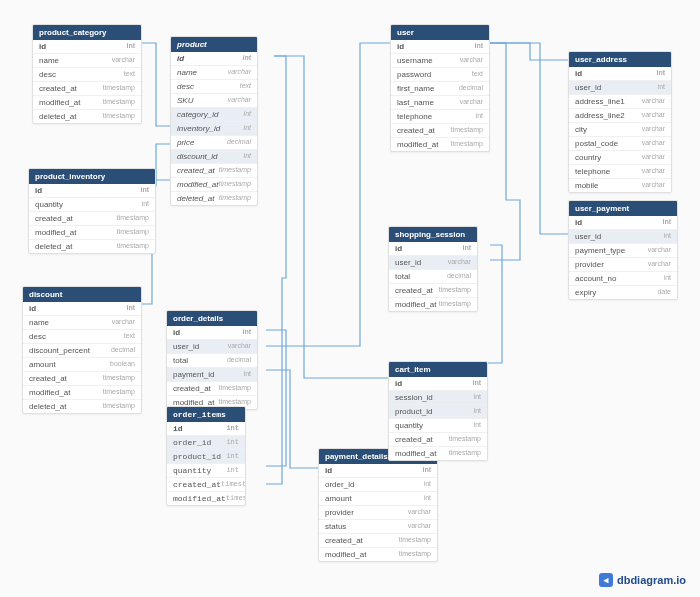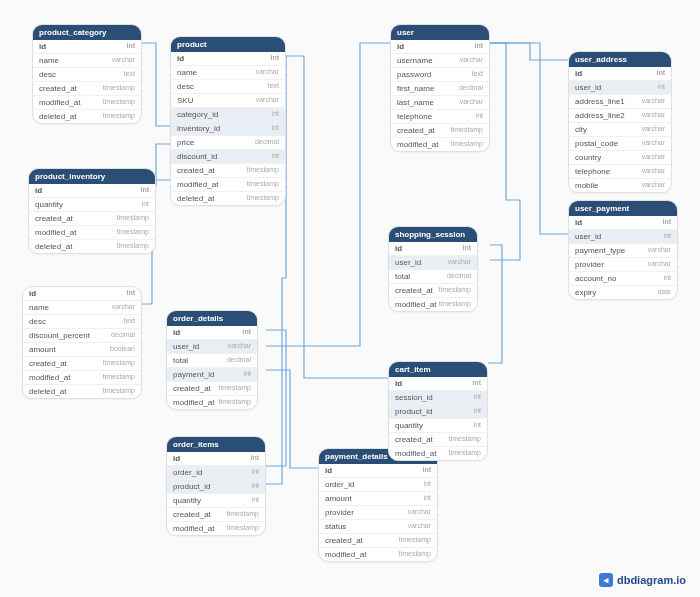--- a/index.html
+++ b/index.html
@@ -1,18 +1,18 @@
 <!DOCTYPE html>
 <html><head>
 <meta charset="utf-8">
 <style>
 *{margin:0;padding:0;box-sizing:border-box}
 body{font-family:-apple-system,BlinkMacSystemFont,"Segoe UI",Arial,sans-serif;background:#fafafa;width:700px;height:597px;position:relative;overflow:hidden}
 .canvas{position:relative;width:700px;height:597px}
-.table{position:absolute;background:#fff;border:1px solid #e0e0e0;border-radius:10px;box-shadow:0 1px 2px rgba(0,0,0,0.05);font-size:8px;overflow:hidden}
+.table{position:absolute;background:#fff;border:1px solid #e0e0e0;border-radius:2px;box-shadow:0 1px 2px rgba(0,0,0,0.05);font-size:8px;overflow:hidden}
 .table-header{background:#2a4e75;color:#fff;padding:3px 6px;font-weight:600;font-size:8px}
 .row{display:flex;justify-content:space-between;padding:2px 6px;border-bottom:1px solid #f0f0f0;color:#555}
 .row:last-child{border-bottom:none}
 .row.pk{font-weight:600}
 .row.fk{background:#e9eef4}
 .field-name{flex:1}
 .field-type{color:#aaa;font-size:7px;text-align:right}
 svg.connectors{position:absolute;top:0;left:0;width:700px;height:597px;pointer-events:none}
 svg.connectors path{stroke:#6fa8dc;stroke-width:1.2;fill:none}
 .logo{position:absolute;bottom:10px;right:14px;display:flex;align-items:center;font-size:11px;font-weight:700;color:#224b8a;font-family:-apple-system,sans-serif}
@@ -81,20 +81,21 @@
         <div class="row">
           <span class="field-name">modified_at</span>
           <span class="field-type">timestamp</span>
         </div>
         <div class="row">
           <span class="field-name">deleted_at</span>
           <span class="field-type">timestamp</span>
         </div>
       </div>
       <div class="table" style="left: 22px; top: 286px; width: 120px;">
+        <div class="table-header">discount</div>
         <div class="row pk">
           <span class="field-name">id</span>
           <span class="field-type">int</span>
         </div>
         <div class="row">
           <span class="field-name">name</span>
           <span class="field-type">varchar</span>
         </div>
         <div class="row">
           <span class="field-name">desc</span>
@@ -114,21 +115,21 @@
         </div>
         <div class="row">
           <span class="field-name">modified_at</span>
           <span class="field-type">timestamp</span>
         </div>
         <div class="row">
           <span class="field-name">deleted_at</span>
           <span class="field-type">timestamp</span>
         </div>
       </div>
-      <div class="table" style="left: 170px; top: 36px; width: 116px;">
+      <div class="table" style="left: 170px; top: 36px; width: 88px; font-style: italic;">
         <div class="table-header">product</div>
         <div class="row pk">
           <span class="field-name">id</span>
           <span class="field-type">int</span>
         </div>
         <div class="row">
           <span class="field-name">name</span>
           <span class="field-type">varchar</span>
         </div>
         <div class="row">
@@ -188,21 +189,21 @@
         </div>
         <div class="row">
           <span class="field-name">created_at</span>
           <span class="field-type">timestamp</span>
         </div>
         <div class="row">
           <span class="field-name">modified_at</span>
           <span class="field-type">timestamp</span>
         </div>
       </div>
-      <div class="table" style="left: 166px; top: 436px; width: 100px;">
+      <div class="table" style="left: 166px; top: 406px; width: 80px; font-family: Liberation Mono, monospace;">
         <div class="table-header">order_items</div>
         <div class="row pk">
           <span class="field-name">id</span>
           <span class="field-type">int</span>
         </div>
         <div class="row fk">
           <span class="field-name">order_id</span>
           <span class="field-type">int</span>
         </div>
         <div class="row fk">

